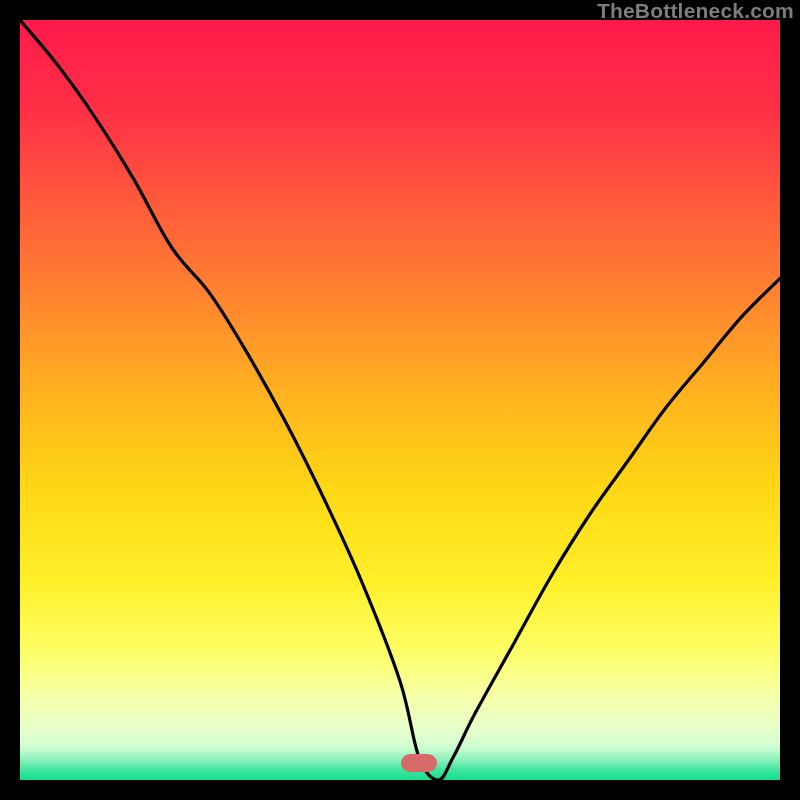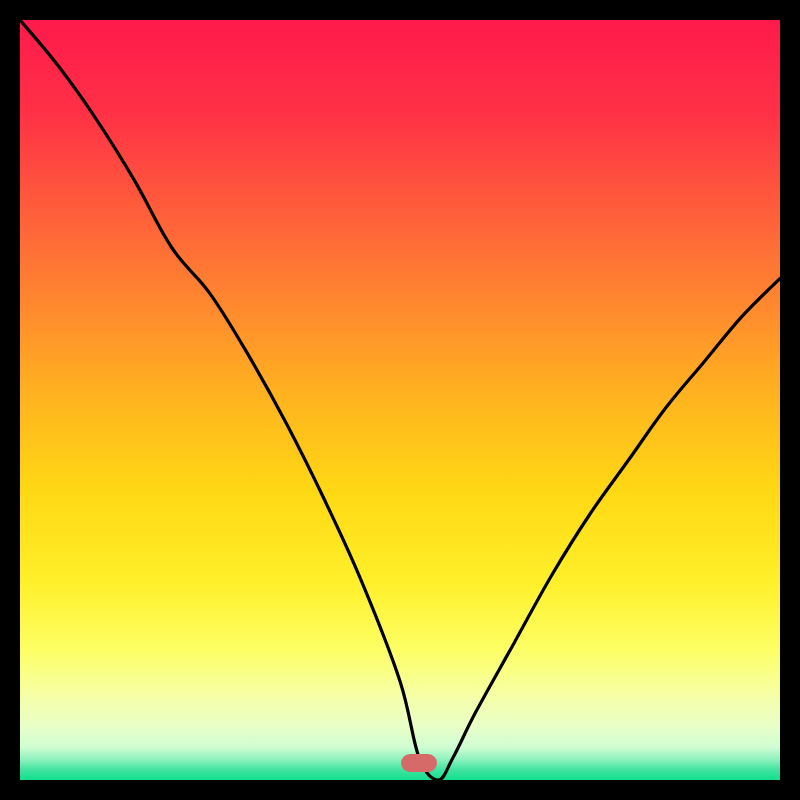--- a/index.html
+++ b/index.html
@@ -49,13 +49,14 @@
 <body>
 
 <div class="frame">
   <div class="plot">
     <div class="gradient" id="grad" style="background: linear-gradient(rgb(255, 26, 75) 0%, rgb(255, 48, 70) 12%, rgb(255, 90, 60) 24%, rgb(255, 138, 46) 38%, rgb(255, 181, 30) 50%, rgb(255, 216, 20) 62%, rgb(255, 240, 42) 74%, rgb(253, 255, 102) 83%, rgb(246, 255, 168) 89%, rgb(232, 255, 200) 93%, rgb(207, 253, 210) 95.7%, rgb(141, 242, 189) 97.3%, rgb(63, 227, 160) 98.7%, rgb(18, 224, 142) 100%);"></div>
     <svg class="curve" id="curve-svg" viewBox="0 0 760 760" preserveAspectRatio="none">
         <path d="M 0 0 C 6.84 8.208000000000004, 24.32 27.81600000000003, 38 45.60000000000002 C 51.68 63.384000000000015, 62.32 78.27999999999996, 76 98.79999999999995 C 89.68 119.31999999999995, 100.32 136.34400000000002, 114 159.60000000000002 C 127.68 182.85600000000002, 138.32 207.48000000000002, 152 228 C 165.68 248.51999999999998, 176.32 254.44799999999998, 190 273.59999999999997 C 203.68 292.75199999999995, 214.32 311.14399999999995, 228 334.4 C 241.68 357.656, 252.32 376.808, 266 402.8 C 279.68 428.79200000000003, 290.32 450.072, 304 478.8 C 317.68 507.528, 328.32 529.568, 342 562.4 C 355.68 595.232, 369.74 629.736, 380 661.2 C 390.26 692.6640000000001, 392.15999999999997 719.416, 399 737.2 C 405.84000000000003 754.984, 411.84400000000005 760, 418.00000000000006 760 C 424.15600000000006 760, 426.36 749.5120000000001, 433.2 737.2 C 440.03999999999996 724.888, 445.056 712.12, 456 691.6 C 466.944 671.08, 480.32 647.8240000000001, 494 623.2 C 507.68 598.576, 518.32 578.0559999999999, 532 554.8 C 545.68 531.544, 556.32 514.52, 570 494 C 583.68 473.48, 594.32 459.952, 608 440.8 C 621.68 421.648, 632.32 405.384, 646 387.6 C 659.68 369.81600000000003, 670.32 358.41599999999994, 684 341.99999999999994 C 697.68 325.58399999999995, 708.32 311.44800000000004, 722 296.40000000000003 C 735.68 281.35200000000003, 753.16 265.24, 760 258.4" fill="none" stroke="#000" stroke-width="3.2" stroke-linecap="round" stroke-linejoin="round"></path>
       </svg>
     <div class="blob" id="blob" style="left: 381px; top: 734.28px; width: 36px; height: 18px; background: rgb(214, 106, 105);"></div>
   </div>
+  <div class="watermark">TheBottleneck.com</div>
 </div>
 
 </body></html>

